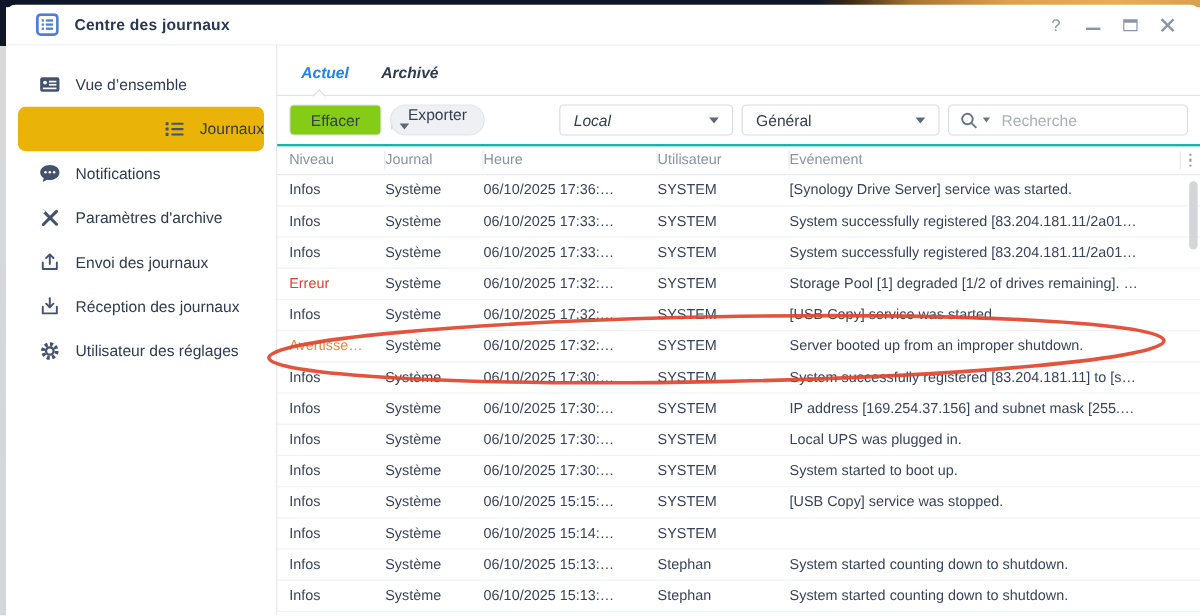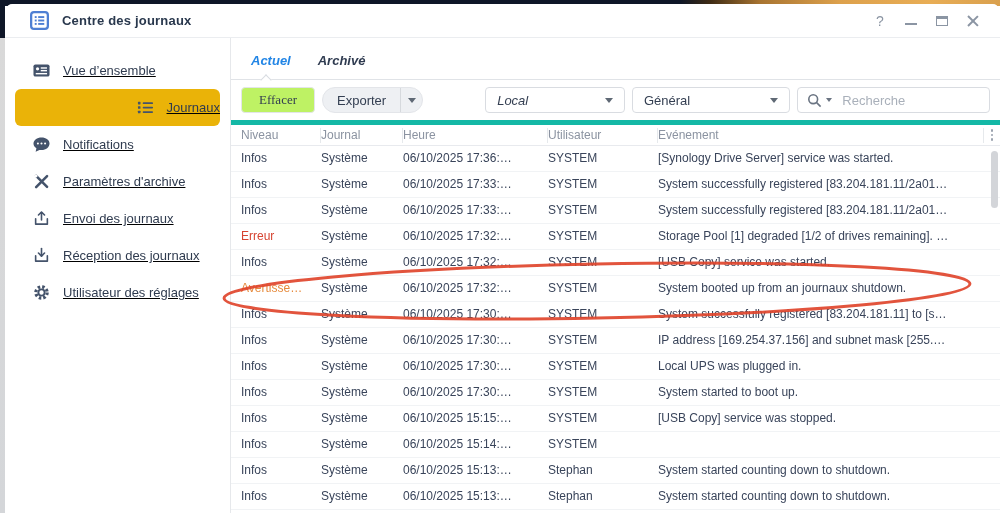--- a/index.html
+++ b/index.html
@@ -28,57 +28,57 @@
   .max-glyph { width:12px; height:10px; border:1.5px solid #8b95a3; border-top-width:3px; }
   .close-glyph { position:relative; width:12px; height:12px; }
   .close-glyph::before,.close-glyph::after { content:""; position:absolute; left:5px; top:-1px;
     width:1.8px; height:14px; background:#8b95a3; }
   .close-glyph::before { transform:rotate(45deg); }
   .close-glyph::after { transform:rotate(-45deg); }
 
   .body { flex:1; display:flex; min-height:0; }
 
   
-  .sidebar { flex:0 0 226px; width:226px; border-right:1px solid #e6e8eb; padding-top:14px; background:#fff;text-decoration:underline; }
+  .sidebar { flex:0 0 226px; width:226px; border-right:1px solid #e6e8eb; padding-top:14px; background:#fff; }
   .side-item { height:37px; display:flex; align-items:center; gap:13px; margin:0 10px;
     padding-left:18px; border-radius:6px; font-size:13px; color:#2f3b4f; }
   .side-item.selected { background:#eab308;justify-content:flex-end; }
   .side-icon { width:17px; height:17px; display:flex; align-items:center; justify-content:center; flex:0 0 17px; }
 
   
   .main { flex:1; min-width:0; display:flex; flex-direction:column; position:relative; }
   .tabs-bar { flex:0 0 42px; display:flex; align-items:center; gap:27px; padding:4px 0 0 20px;
     border-bottom:1px solid #e0e3e7; position:relative;font-style:italic; }
   .tab { font-size:13px; font-weight:bold; color:#2f3b50; }
   .tab.active { color:#2285e5; }
   .tab-notch { position:absolute; left:31px; bottom:-5px; width:8px; height:8px; background:#fff;
     border-left:1px solid #d8dce1; border-top:1px solid #d8dce1; transform:rotate(45deg); }
 
   .toolbar { flex:0 0 40px; display:flex; align-items:center; padding:0 10px; }
-  .btn { height:26px; display:flex; align-items:center; padding:0 17px; background:#bef264;
-    border:1px solid #e3e5e9; border-radius:4px; font-size:13px; color:#333e51;font-family:Liberation Serif, serif; }
-  .split { display:flex; height:26px; background:#eef0f3; border:1px solid #e3e5e9; border-radius:13px; margin-left:7px; }
+  .btn { height:26px; display:flex; align-items:center; padding:0 17px; background:#84cc16;
+    border:1px solid #e3e5e9; border-radius:4px; font-size:13px; color:#333e51; }
+  .split { display:flex; height:26px; background:#eef0f3; border:1px solid #e3e5e9; border-radius:13px; margin-left:7px;flex-direction:column; }
   .split-main { padding:0 14px; display:flex; align-items:center; font-size:13px; color:#333e51; }
   .split-arrow { width:22px; border-left:1px solid #d6d9dd; display:flex; align-items:center; justify-content:center; }
   .caret { width:0; height:0; border-left:4px solid transparent; border-right:4px solid transparent;
     border-top:5px solid #5f6975; }
   .select { height:26px; background:#fff; border:1px solid #d9dce1; border-radius:4px;
     display:flex; align-items:center; justify-content:space-between; padding:0 11px; font-size:13px; color:#333e51; }
   .sel-local { width:148px; margin-left:62px;font-style:italic; }
   .sel-general { width:168px; margin-left:7px; }
   .search { width:205px; height:26px; margin-left:7px; background:#fff; border:1px solid #d9dce1;
     border-radius:4px; display:flex; align-items:center; padding:0 9px; gap:4px; }
   .search-caret { width:0; height:0; border-left:3.5px solid transparent; border-right:3.5px solid transparent;
     border-top:4.5px solid #6a7482; }
   .search-ph { color:#a9b0ba; font-size:13px; margin-left:6px; }
 
   
   .table { flex:1; position:relative; min-height:0; }
   .grid-row { display:grid; grid-template-columns:80px 82px 145px 110px 1fr 16px; padding-left:10px; }
-  .thead { height:26px; border-top:5px solid #14b8a6; border-bottom:1px solid #e8eaee; align-items:center; }
+  .thead { height:26px; border-top:2px solid #14b8a6; border-bottom:1px solid #e8eaee; align-items:center; }
   .th { font-size:12px; color:#8b93a1; height:15px; line-height:15px; border-right:1px solid #e6e9ec;
     white-space:nowrap; overflow:hidden; }
   .th:last-of-type { border-right:none; }
   .cfg-icon { display:flex; flex-direction:column; gap:2px; align-items:center; justify-content:center; height:100%; }
   .cfg-icon i { width:2.5px; height:2.5px; background:#9aa2ae; border-radius:50%; display:block; }
   .trow { height:26px; line-height:25px; border-bottom:1px solid #f1f3f5; font-size:12px; color:#39445a; }
   .trow span { white-space:nowrap; overflow:hidden; }
   .lv-error { color:#d64431; }
   .lv-warning { color:#e68a3c; }
   .scroll-thumb { position:absolute; right:2px; top:31px; width:7px; height:57px; background:#d3d5d9; border-radius:4px; }
@@ -301,21 +301,21 @@
     <span>SYSTEM</span>
     <span>[USB Copy] service was started.</span>
     <span></span>
   </div>
 
   <div class="grid-row trow">
     <span class="lv-warning">Avertisse…</span>
     <span>Système</span>
     <span>06/10/2025 17:32:…</span>
     <span>SYSTEM</span>
-    <span>System booted up from an journaux shutdown.</span>
+    <span>Server booted up from an improper shutdown.</span>
     <span></span>
   </div>
 
   <div class="grid-row trow">
     <span class="lv-info">Infos</span>
     <span>Système</span>
     <span>06/10/2025 17:30:…</span>
     <span>SYSTEM</span>
     <span>System successfully registered [83.204.181.11] to [s…</span>
     <span></span>

